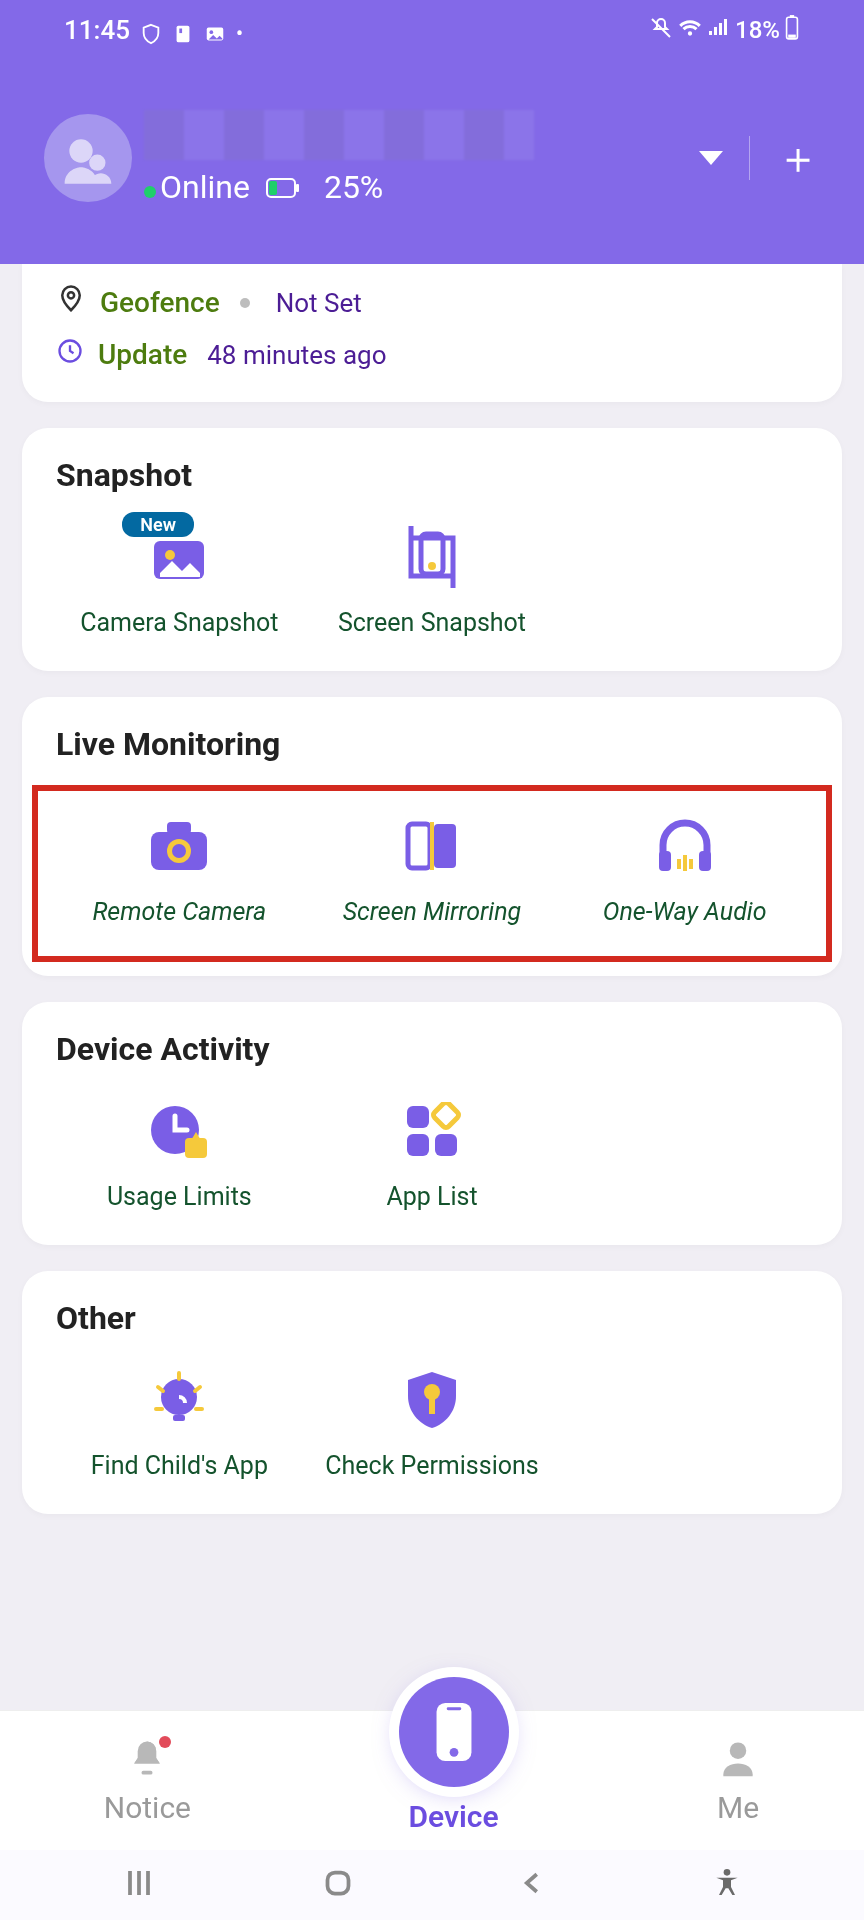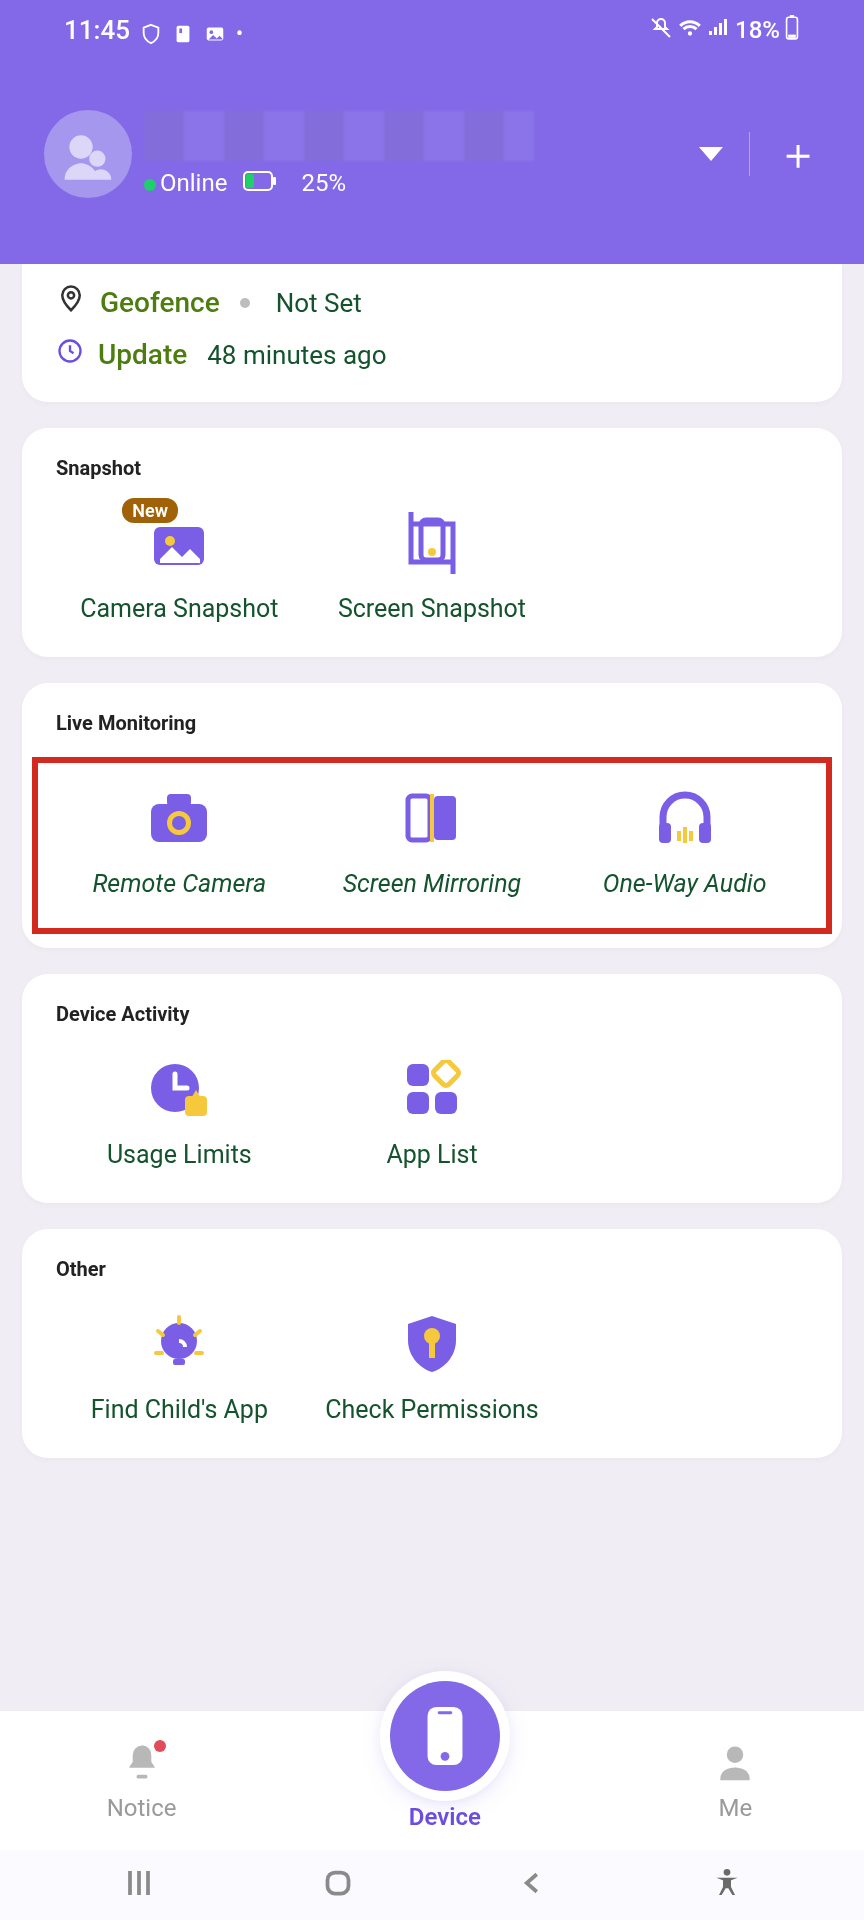--- a/index.html
+++ b/index.html
@@ -44,21 +44,21 @@
   }
   .name-area { flex: 1; padding-left: 12px; }
   .name-redacted {
     width: 390px; height: 50px;
     background-image:
       repeating-linear-gradient(90deg, rgba(0,0,0,.06) 0 40px, rgba(0,0,0,0) 40px 80px);
     background-color: #8b74e9;
     filter: blur(1px);
     margin-bottom: 6px;
   }
-  .online-row { display: flex; align-items: center; gap: 16px; font-size: 24px; margin-top: 8px;}
+  .online-row { display: flex; align-items: center; gap: 16px; font-size: 32px; margin-top: 8px;}
   .online-dot { width: 12px; height: 12px; border-radius: 50%; background: #1fcf6a; display: inline-block; margin-right: 4px;}
   .hdr-actions { display: flex; align-items: center; gap: 26px; padding-right: 20px;}
   .triangle-down { width:0;height:0;border-left:12px solid transparent;border-right:12px solid transparent;border-top:14px solid #fff;}
   .vline { width:1px;height:44px;background:rgba(255,255,255,.4);}
   .plus { font-size:44px; font-weight:300; color:#fff;}
 
   .content { padding: 0 22px 130px 22px; }
 
   .card {
     background:#fff;
@@ -71,38 +71,38 @@
     background:#fff;
     border-radius: 0 0 26px 26px;
     padding: 12px 34px 22px 34px;
     box-shadow: 0 2px 6px rgba(0,0,0,0.03);
   }
   .info-row {
     display:flex; align-items:center; gap:14px;
     font-size: 28px; color:#222; padding: 8px 0;
   }
   .info-label { font-weight:500; color:#4d7c0f; }
-  .info-sub { color:#14532d; font-size:26px; margin-left: 6px;}
+  .info-sub { color:#4c1d95; font-size:26px; margin-left: 6px;}
   .dot-grey { width:10px;height:10px;border-radius:50%;background:#bdbdbd;display:inline-block;margin:0 6px;}
   .info-icon { color:#444; }
 
-  .section-title { font-size: 20px; font-weight: 700; color:#222; margin-bottom: 22px;}
+  .section-title { font-size: 32px; font-weight: 700; color:#222; margin-bottom: 22px;}
   .grid3 { display:grid; grid-template-columns: 1fr 1fr 1fr; gap: 6px; font-style: italic; }
   .grid2 { display:grid; grid-template-columns: 1fr 1fr 1fr; gap: 6px; } 
   .tile {
     display:flex; flex-direction:column; align-items:center; gap:16px;
     padding: 6px 0 10px 0;
     position: relative;
   }
   .tile-label { font-size: 25px; color:#14532d;}
   .tile-icon { width:70px;height:70px; display:flex;align-items:center;justify-content:center; position:relative;}
   .new-badge {
     position:absolute; top:-10px; left:-22px;
-    background:#a16207; color:#fff; font-size:18px; font-weight:600;
-    padding:2px 10px; border-radius: 12px;
+    background:#0369a1; color:#fff; font-size:18px; font-weight:600;
+    padding:2px 18px; border-radius: 12px;
   }
   .highlight-box {
     border: 6px solid #d32a1f;
     margin: 0 -24px -10px -24px;
     padding: 14px 18px 20px 18px;
   }
 
   .bottom-nav {
     position:absolute; left:0; right:0; bottom:70px;
     height: 140px; background:#fff;
@@ -111,21 +111,21 @@
   }
   .nav-item { display:flex; flex-direction:column; align-items:center; gap:4px; font-size:26px; color:#9a9a9a;}
   .nav-item.active .nav-text { color:#6b4de0; font-weight:600;}
   .nav-center {
     width: 110px; height:110px; border-radius:50%;
     background:#8369e8;
     display:flex;align-items:center;justify-content:center;
     box-shadow: 0 0 0 10px #fff, 0 4px 24px rgba(131,105,232,.5);
     margin-top:-50px;
   }
-  .nav-text { font-size:24px; }
+  .nav-text { font-size:30px; }
 
   .android-nav {
     position:absolute; left:0; right:0; bottom:0;
     height:70px; background:#fbfaff;
     display:flex; justify-content:space-around; align-items:center;
     padding: 0 40px;
   }
   .and-gray { color:#8a8a8a; }
 </style>
 </head>

